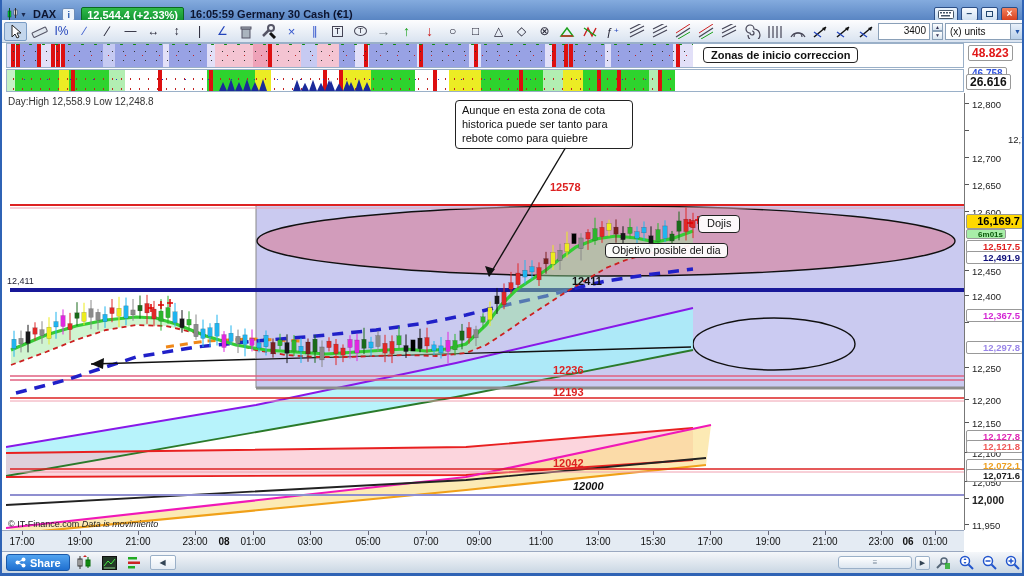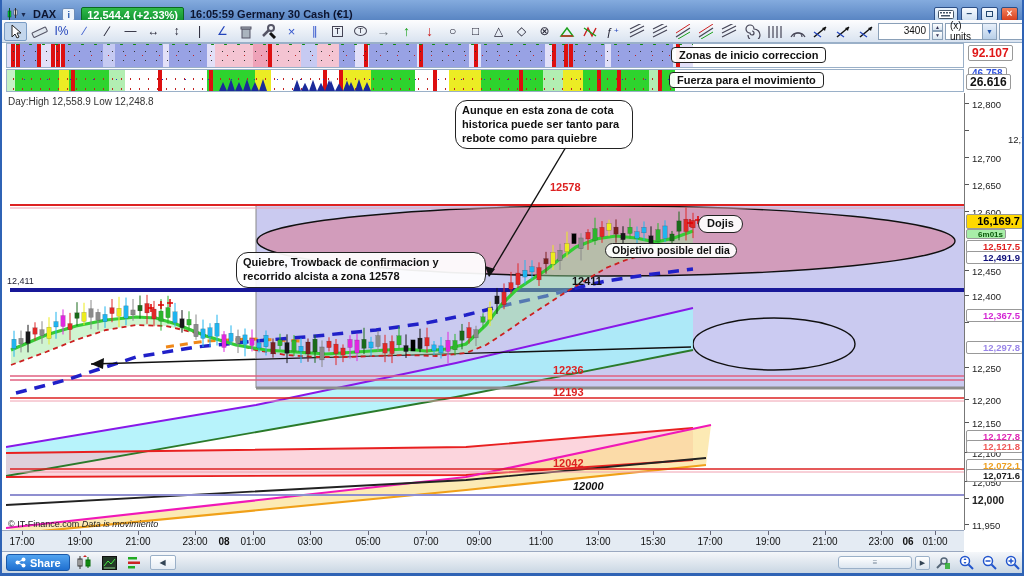--- a/index.html
+++ b/index.html
@@ -37,21 +37,21 @@
 .dots2{position:absolute;inset:0;background-image:radial-gradient(circle,#c22222 0.9px,transparent 1.1px),radial-gradient(circle,#2233cc 0.8px,transparent 1px);background-size:9px 10px,23px 15px;background-position:2px 4px,6px 2px;}
 .pan-label{position:absolute;background:rgba(255,255,255,.95);border:1.5px solid #222;border-radius:4px;font-size:11px;font-weight:bold;color:#111;padding:1px 7px;white-space:nowrap;z-index:5;}
 .pan-val{position:absolute;background:#fff;border:1px solid #999;border-radius:2px;font-size:11px;font-weight:bold;padding:0 3px;z-index:6;}
 
 #chart{position:absolute;left:4px;top:93px;width:958px;height:437px;background:#fff;}
 #chart svg{position:absolute;left:0;top:0;}
 #price-axis{position:absolute;left:962px;top:93px;width:62px;height:437px;background:#fff;border-left:1px solid #777;}
 .ax-lab{position:absolute;left:7px;font-size:9.5px;color:#222;white-space:nowrap;}
 .ax-tick{position:absolute;left:0;width:4px;height:1px;background:#555;}
 .ax-box{position:absolute;left:1px;width:57px;background:#fff;border:1px solid #999;border-radius:2px;font-size:9.5px;font-weight:bold;text-align:right;padding:0 2px;white-space:nowrap;}
-.note{position:absolute;background:rgba(255,255,255,.93);border:1.5px solid #222;border-radius:12px;font-size:11px;font-weight:bold;color:#111;line-height:1.25;padding:3px 6px;z-index:8;}
+.note{position:absolute;background:rgba(255,255,255,.93);border:1.5px solid #222;border-radius:4px;font-size:11px;font-weight:normal;color:#111;line-height:1.25;padding:3px 6px;z-index:8;}
 .lvl-lab{position:absolute;font-size:11px;font-weight:bold;color:#dd2222;z-index:7;white-space:nowrap;}
 .lvl-lab.dark{color:#111;}
 .small-lab{position:absolute;font-size:9px;color:#223;z-index:7;}
 #daystats{position:absolute;left:2px;top:3px;font-size:10px;color:#333;z-index:7;}
 #watermark{position:absolute;left:2px;top:426px;font-size:9px;color:#222;z-index:7;}
 #watermark i{font-style:italic;}
 
 #timeaxis{position:absolute;left:0;top:530px;width:962px;height:22px;background:#e4ebf3;border-top:1px solid #9aa8c0;border-bottom:1px solid #9aa8c0;}
 .t-lab{position:absolute;top:5px;font-size:10px;color:#111;transform:translateX(-50%);}
 .t-lab.b{font-weight:bold;}
@@ -279,21 +279,21 @@
             <line x1="2" y1="8" x2="9" y2="13" stroke="#2244bb" stroke-width="1.2"></line>
           </svg>
         </span>
       </div>
     <div id="tb-right">
       <span class="numbox" style="width:52px;">3400</span>
       <span class="spin">
           <div>▲</div>
           <div>▼</div>
         </span>
-      <span class="select" style="width:52px;">
+      <span class="select" style="width:80px;">
           <span class="lbl">(x) units</span>
           <span class="dd">▼</span>
         </span>
       <span class="numbox" style="width:44px;">12</span>
 
     </div>
   </div>
 
   <div id="panel1" class="panel">
     <div class="strip" id="p1strip" style="width: 686px; background: rgb(226, 224, 248);">
@@ -322,36 +322,35 @@
         <div class="redbar" style="left: 261px;"></div>
         <div class="redbar" style="left: 357px;"></div>
         <div class="redbar" style="left: 412px;"></div>
         <div class="redbar" style="left: 467px;"></div>
         <div class="redbar" style="left: 545px;"></div>
         <div class="redbar" style="left: 557px;"></div>
         <div class="redbar" style="left: 562px;"></div>
         <div class="redbar" style="left: 669px;"></div>
         <div class="dots1"></div>
       </div>
-    <div class="pan-label" style="left:664px;top:3px;">Zonas de inicio correccion</div>
+    <div class="pan-label" style="left:696px;top:3px;">Zonas de inicio correccion</div>
   </div>
 
   <div id="panel2" class="panel">
     <div class="strip" id="p2strip" style="width: 668px; background: rgb(255, 255, 255);"><div class="seg" style="left: 0px; width: 8px; background: rgb(196, 242, 196);"></div><div class="seg" style="left: 8px; width: 44px; background: rgb(46, 211, 46);"></div><div class="seg" style="left: 52px; width: 10px; background: rgb(236, 236, 36);"></div><div class="seg" style="left: 62px; width: 40px; background: rgb(46, 211, 46);"></div><div class="seg" style="left: 102px; width: 16px; background: rgb(178, 238, 178);"></div><div class="seg" style="left: 200px; width: 48px; background: rgb(46, 211, 46);"></div><div class="seg" style="left: 248px; width: 16px; background: rgb(236, 236, 36);"></div><div class="seg" style="left: 332px; width: 32px; background: rgb(236, 236, 36);"></div><div class="seg" style="left: 364px; width: 44px; background: rgb(46, 211, 46);"></div><div class="seg" style="left: 442px; width: 32px; background: rgb(236, 236, 36);"></div><div class="seg" style="left: 474px; width: 62px; background: rgb(46, 211, 46);"></div><div class="seg" style="left: 536px; width: 20px; background: rgb(178, 238, 178);"></div><div class="seg" style="left: 556px; width: 20px; background: rgb(236, 236, 36);"></div><div class="seg" style="left: 576px; width: 66px; background: rgb(46, 211, 46);"></div><div class="seg" style="left: 642px; width: 12px; background: rgb(178, 238, 178);"></div><div class="seg" style="left: 654px; width: 14px; background: rgb(46, 211, 46);"></div><svg>
           <svg width="668" height="22" style="position:absolute;left:0;top:0;"></svg>
         </svg><div class="redbar" style="left: 64px;"></div><div class="redbar" style="left: 151px;"></div><div class="redbar" style="left: 202px;"></div><div class="redbar" style="left: 316px;"></div><div class="redbar" style="left: 332px;"></div><div class="redbar" style="left: 426px;"></div><div class="redbar" style="left: 512px;"></div><div class="redbar" style="left: 590px;"></div><div class="redbar" style="left: 610px;"></div><div class="redbar" style="left: 651px;"></div><div class="dots2"></div><svg width="668" height="21" style="position:absolute;left:0;top:0;">
           <path d="M212,21 L216,12 L220,21 L224,9 L228,21 L232,12 L236,21 L240,9 L244,21 L248,12 L252,21 L256,9 L260,21 Z" fill="#1a2a9a"></path>
           <path d="M286,21 L290,9.75 L294,21 L298,12.75 L302,21 L306,9.75 L310,21 L314,12.75 L318,21 L322,9.75 L326,21 Z" fill="#1a2a9a"></path>
           <path d="M320,21 L324,10.5 L328,21 L332,13.5 L336,21 L340,10.5 L344,21 Z" fill="#1a2a9a"></path>
           <path d="M340,21 L344,12 L348,21 L352,9 L356,21 L360,12 L364,21 Z" fill="#1a2a9a"></path>
         </svg></div>
-    <div class="pan-label" style="left:662px;top:2px;">Fuerza para el movimiento</div>
   </div>
 
-  <div class="pan-val" style="left:966px;top:45px;font-size:12px;color:#e01818;">92.107</div>
+  <div class="pan-val" style="left:966px;top:45px;font-size:12px;color:#e01818;">48.823</div>
   <div class="pan-val" style="left:966px;top:67px;font-size:10px;color:#3355dd;z-index:5;">46.758</div>
   <div class="pan-val" style="left:964px;top:74px;font-size:12px;color:#111;">26.616</div>
 
   <div id="chart">
     <svg id="chart-svg" width="958" height="437">
         <rect x="250" y="112" width="712" height="183" fill="rgba(150,150,225,0.5)"></rect>
         <line x1="250" y1="112" x2="250" y2="295" stroke="#888" stroke-width="1"></line>
         <ellipse cx="600" cy="148" rx="349" ry="35" fill="#d494b2" fill-opacity="0.85" stroke="#101010" stroke-width="1.4"></ellipse>
         <ellipse cx="768" cy="251" rx="81" ry="26" fill="#ccccf4" fill-opacity="0.55" stroke="#101010" stroke-width="1.4"></ellipse>
         <polygon points="0,354 250,312 450,270 687,215 687,257 450,304 0,383" fill="rgba(165,240,250,0.8)"></polygon>
@@ -587,21 +586,20 @@
         <line x1="681" y1="130" x2="687" y2="130" stroke="#dd0000" stroke-width="1.5"></line>
         <line x1="684" y1="126" x2="684" y2="134" stroke="#dd0000" stroke-width="1.5"></line>
         <line x1="689" y1="127" x2="695" y2="127" stroke="#dd0000" stroke-width="1.5"></line>
         <line x1="692" y1="123" x2="692" y2="131" stroke="#dd0000" stroke-width="1.5"></line>
         <line x1="560" y1="54" x2="483" y2="183" stroke="#111" stroke-width="1.4"></line>
         <polygon points="483,184 479,173 489,176" fill="#111"></polygon>
       </svg>
     <div id="daystats">Day:High 12,558.9 Low 12,248.8</div>
     <div id="watermark"><span>© IT-Finance.com </span><i>Data is movimiento</i></div>
     <div class="note" style="left:449px;top:7px;width:178px;">Aunque en esta zona de cota historica puede ser tanto para rebote como para quiebre</div>
-    <div class="note" style="left:230px;top:159px;width:250px;">Quiebre, Trowback de confirmacion y recorrido alcista a zona 12578</div>
     <div class="note" style="left:692px;top:122px;padding:1px 8px;">Dojis</div>
     <div class="note" style="left:599px;top:150px;padding:0 6px;font-size:10.5px;">Objetivo posible del dia</div>
     <div class="lvl-lab" style="left:544px;top:88px;">12578</div>
     <div class="small-lab" style="left:1px;top:183px;">12,411</div>
     <div class="lvl-lab dark" style="left:566px;top:182px;">12411</div>
     <div class="lvl-lab" style="left:547px;top:271px;">12236</div>
     <div class="lvl-lab" style="left:547px;top:293px;">12193</div>
     <div class="lvl-lab" style="left:547px;top:364px;">12042</div>
     <div class="lvl-lab dark" style="left:567px;top:387px;font-style:italic;">12000</div>
   </div>

